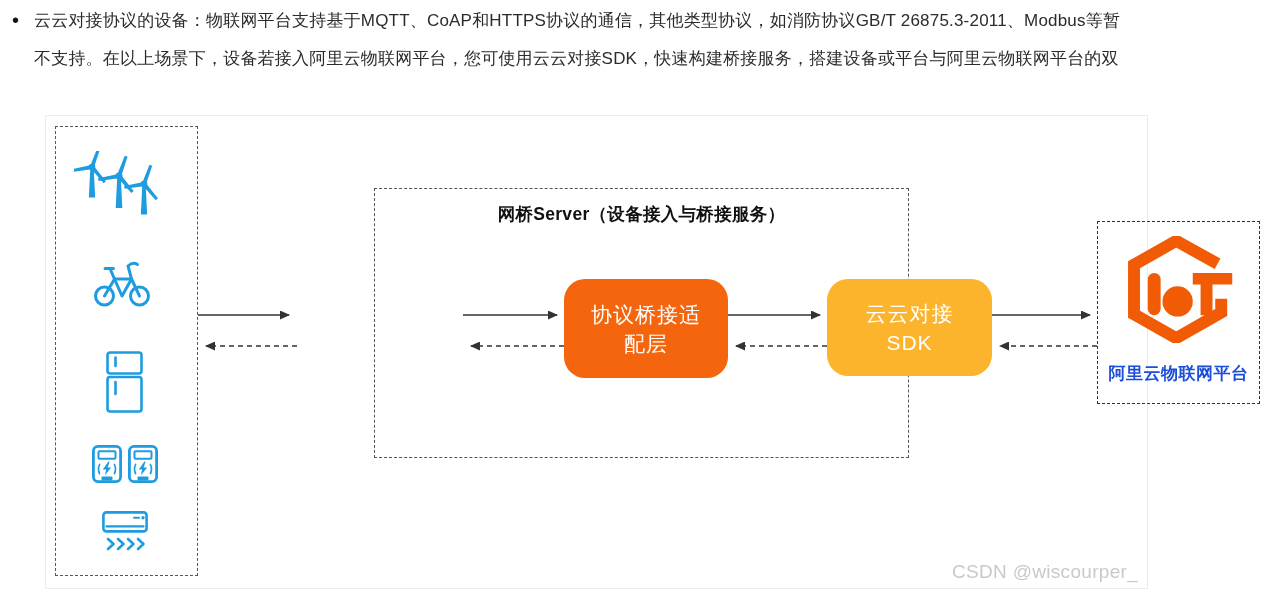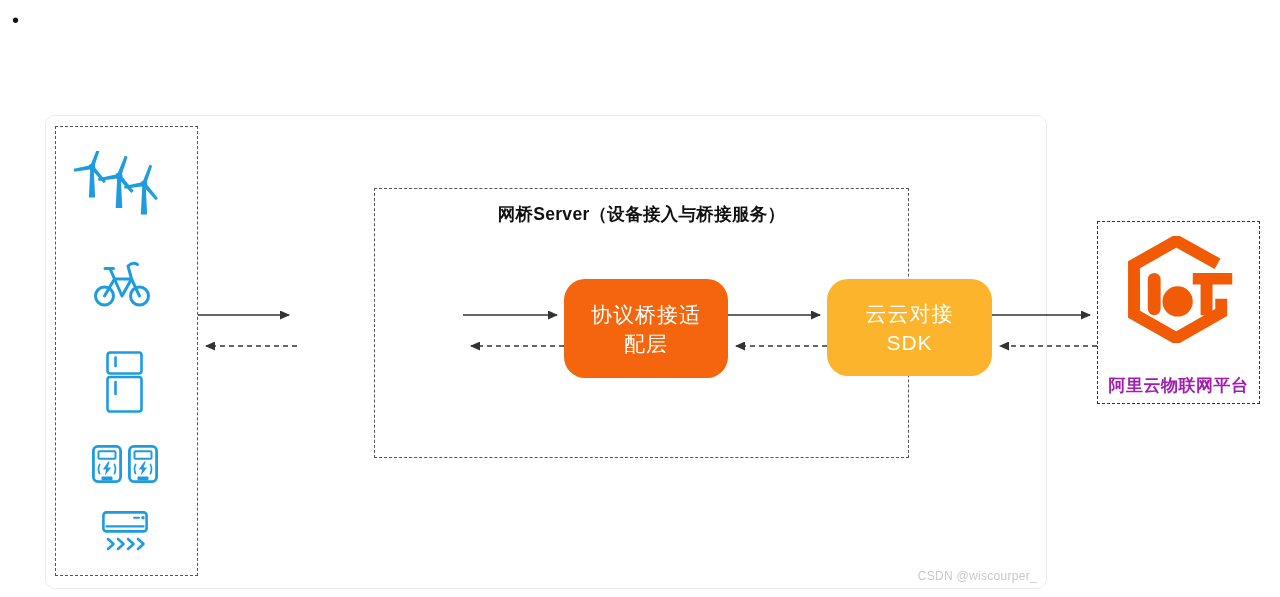--- a/index.html
+++ b/index.html
@@ -11,50 +11,52 @@
   body{
     width:1280px;height:597px;position:relative;overflow:hidden;
     font-family:"Liberation Sans","DejaVu Sans",sans-serif;color:var(--text);
   }
   
   .para{position:absolute;left:34px;top:2px;}
   .pline{height:38px;line-height:38px;font-size:17px;white-space:nowrap;letter-spacing:.2px;color:var(--text);}
   .bullet{position:absolute;left:-22px;top:0;height:38px;line-height:36px;font-size:20px;color:#111;}
   
   .figure{
-    position:absolute;left:45px;top:115px;width:1002px;height:474px;
-    background:#fff;border:1px solid #ececec;border-radius:10px;
+    position:absolute;left:45px;top:115px;width:1103px;height:474px;
+    background:#fff;border:1px solid #ececec;border-radius:0;
   }
   .arrow-layer{position:absolute;left:0;top:0;width:1221px;height:474px;pointer-events:none;}
   .dashedbox{position:absolute;border:1px dashed #555;}
   .left-panel{left:9px;top:10px;width:143px;height:450px;background:#fff;}
   .left-panel .icon{position:absolute;color:var(--icon-blue);}
   .bridge-box{left:328px;top:72px;width:535px;height:270px;}
   .bridge-title{margin-top:13px;text-align:center;font-size:17.5px;font-weight:bold;color:#111;letter-spacing:.3px;}
   .platform-box{left:1051px;top:105px;width:163px;height:183px;border:1.4px dashed #333;
     display:flex;flex-direction:column;align-items:center;}
   .platform-logo{margin-top:14px;color:var(--logo-orange);}
-  .platform-label{margin-top:auto;margin-bottom:6px;font-size:17px;font-weight:bold;color:#a21caf;letter-spacing:.5px;}
+  .platform-label{margin-top:auto;margin-bottom:18px;font-size:17px;font-weight:bold;color:#1d4ed8;letter-spacing:.5px;}
   .node{
     position:absolute;display:flex;flex-direction:column;justify-content:center;align-items:center;
     color:#fff;font-size:21px;letter-spacing:1px;border-radius:21px;
   }
   .node-line{line-height:29px;text-align:center;}
   .node-orange{background:var(--orange);}
   .node-yellow{background:var(--yellow);}
   #node1{left:251px;top:165px;width:166px;height:95px;}
   #node2{left:518px;top:163px;width:164px;height:99px;}
   #node3{left:781px;top:163px;width:165px;height:97px;}
-  .watermark{position:absolute;right:9px;bottom:5px;font-size:12px;color:var(--watermark);letter-spacing:.3px;margin-top:12px;}
+  .watermark{position:absolute;right:9px;bottom:5px;font-size:19px;color:var(--watermark);letter-spacing:.3px;margin-top:12px;}
 </style>
 </head>
 <body>
 
 <div class="para">
   <span class="bullet">•</span>
+  <div class="pline">云云对接协议的设备：物联网平台支持基于MQTT、CoAP和HTTPS协议的通信，其他类型协议，如消防协议GB/T 26875.3-2011、Modbus等暂</div>
+  <div class="pline">不支持。在以上场景下，设备若接入阿里云物联网平台，您可使用云云对接SDK，快速构建桥接服务，搭建设备或平台与阿里云物联网平台的双</div>
 </div>
 
 <div class="figure">
 
   <svg class="arrow-layer" viewBox="0 0 1221 474" xmlns="http://www.w3.org/2000/svg">
     <defs>
       <marker id="ar" markerUnits="userSpaceOnUse" markerWidth="10" markerHeight="9" viewBox="0 0 10 9" refX="9" refY="4.5" orient="auto">
         <path d="M0,0 L10,4.5 L0,9 Z" fill="#333"></path>
       </marker>
     </defs>

